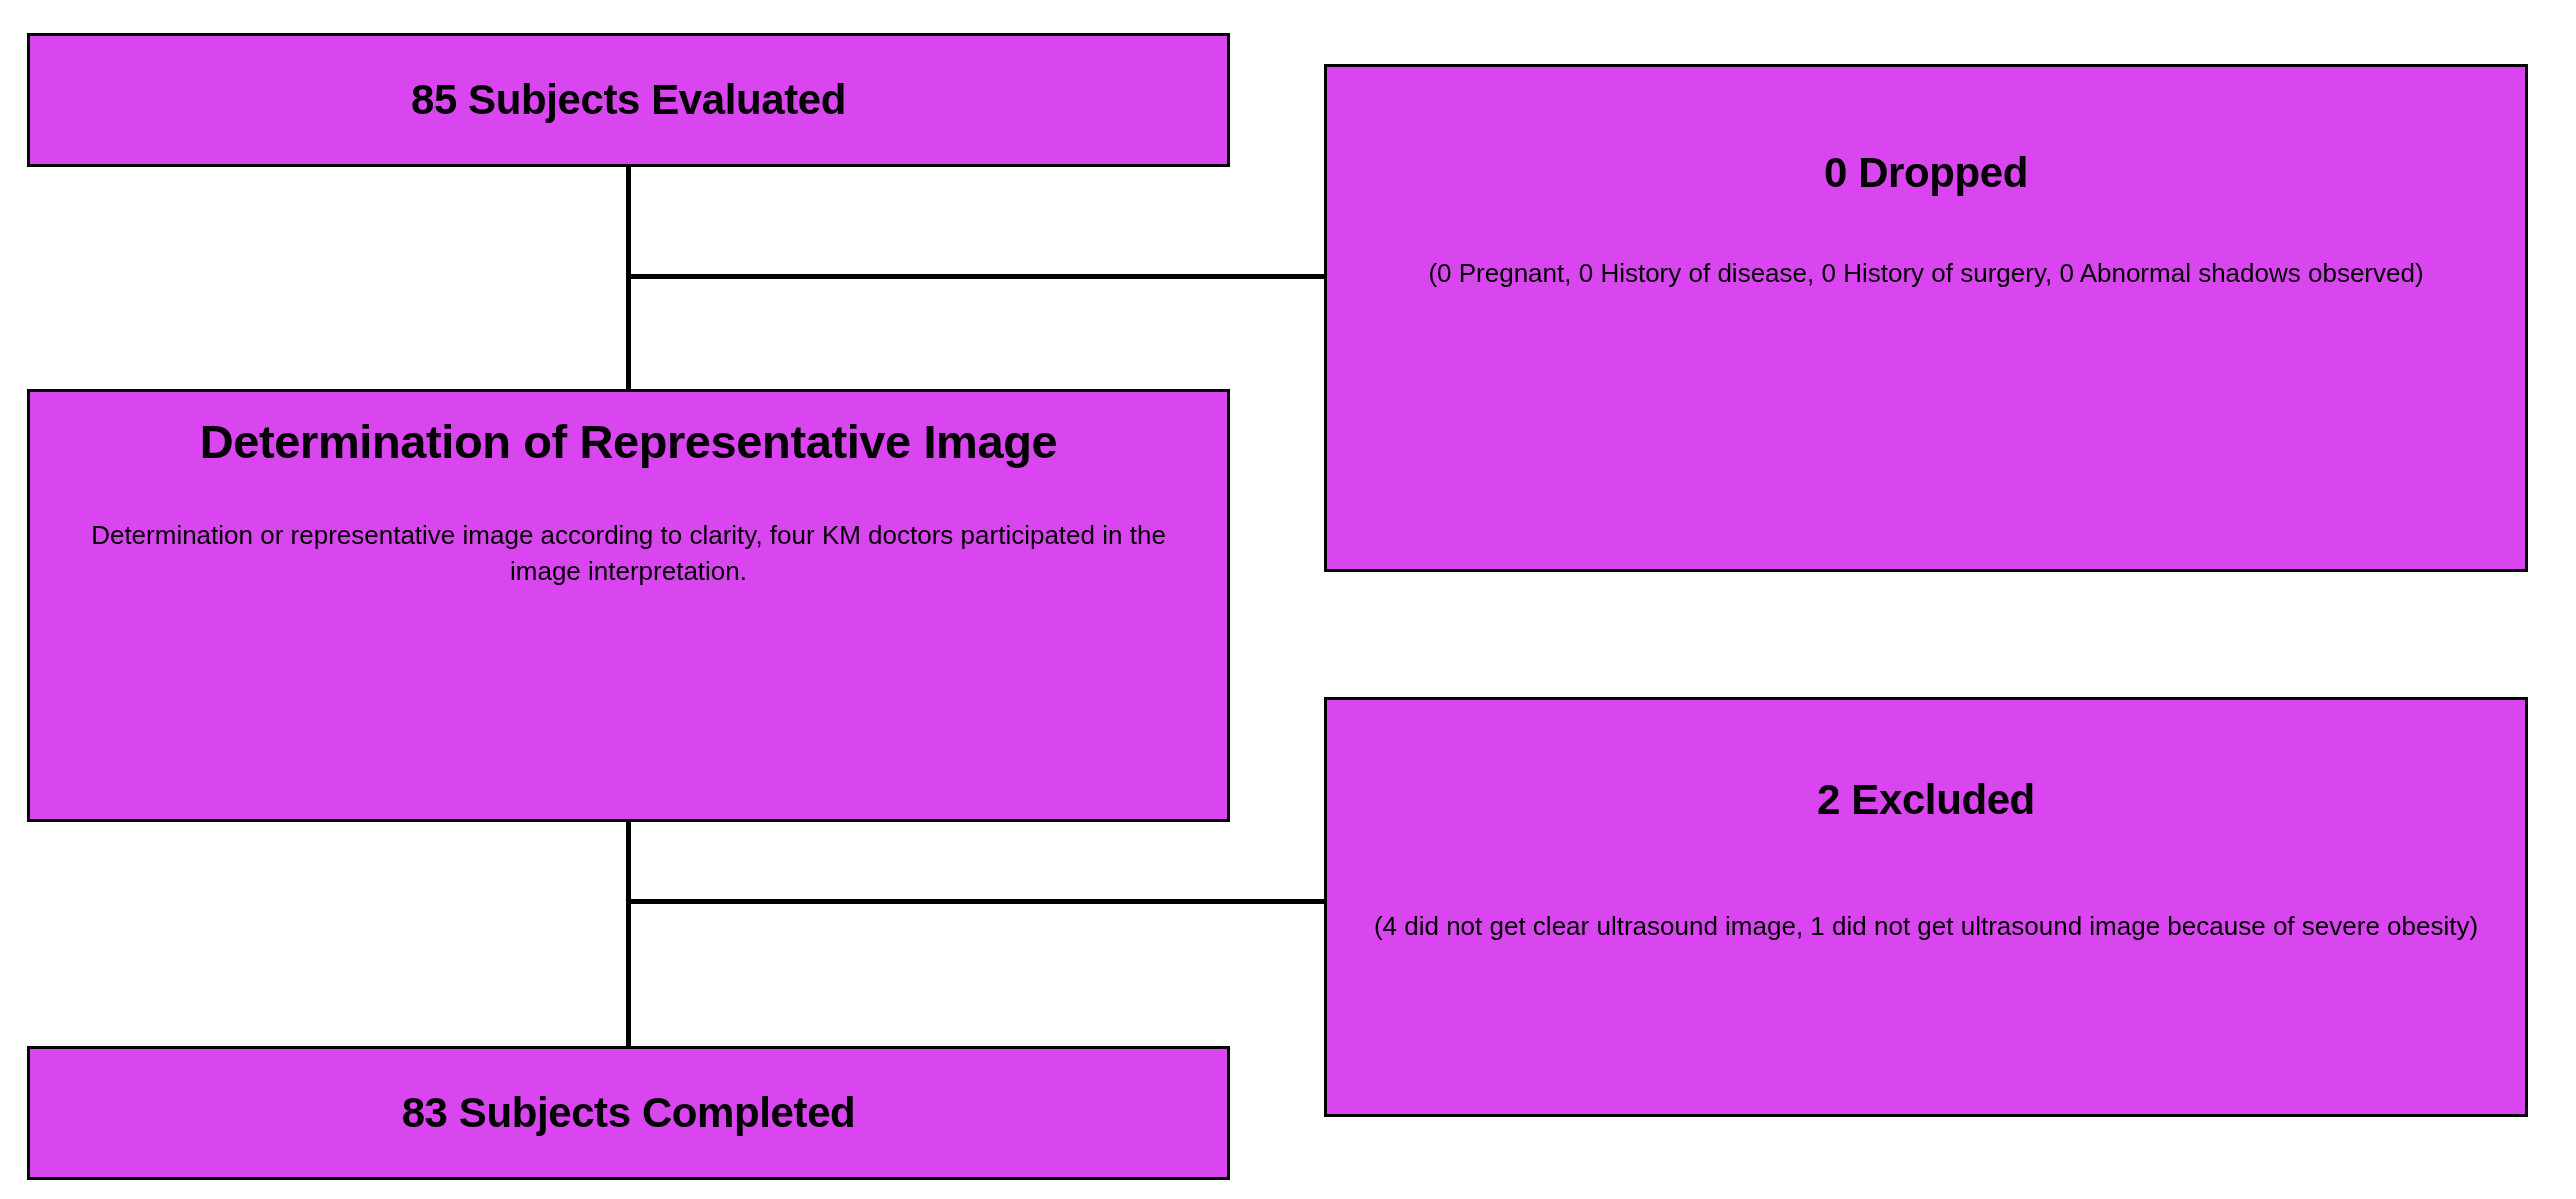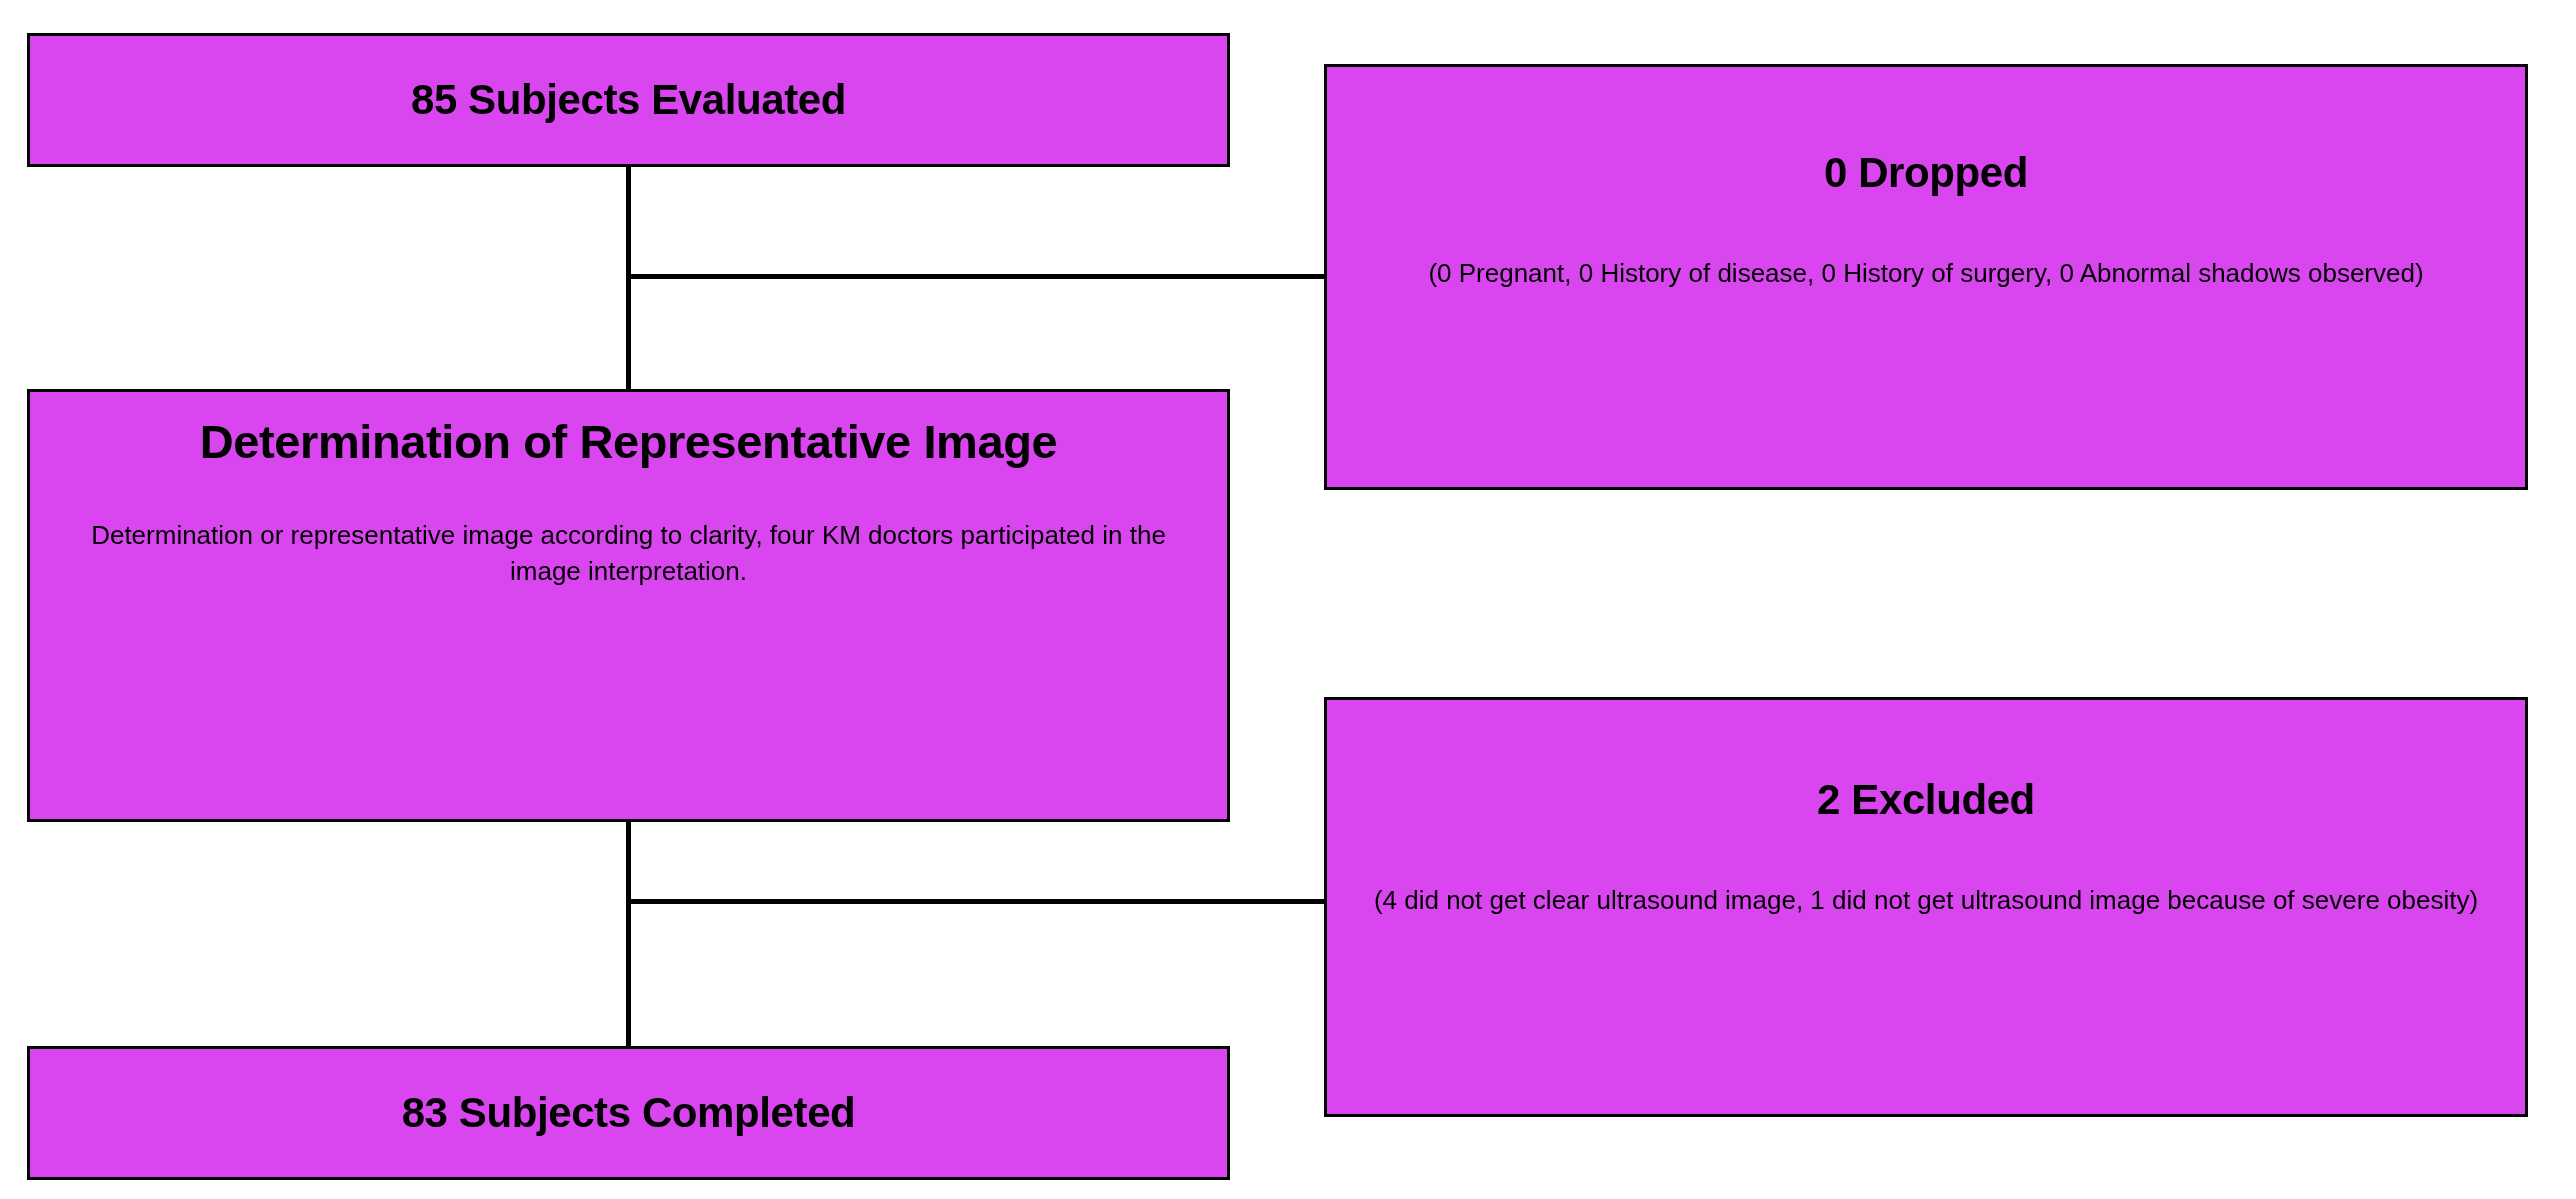--- a/index.html
+++ b/index.html
@@ -51,29 +51,30 @@
   #box-determination {
     left: 27px;  top: 389px;  width: 1203px; height: 433px;
     justify-content: flex-start;
     padding-top: 22px;
   }
   #box-determination .box-body { margin-top: 48px; }
   #box-completed {
     left: 27px;  top: 1046px; width: 1203px; height: 134px;
   }
   #box-dropped {
-    left: 1324px; top: 64px;  width: 1204px; height: 426px;
+    left: 1324px; top: 64px;  width: 1204px; height: 508px;
     justify-content: flex-start;
     padding-top: 81px;
   }
   #box-dropped .box-body { margin-top: 58px; }
   #box-excluded {
     left: 1324px; top: 697px; width: 1204px; height: 420px;
     justify-content: flex-start;
     padding-top: 75px;
+    gap: 26px;
   }
   #box-excluded .box-body { margin-top: 58px; }
 
   
   .vline {
     position: absolute;
     width: 4.7px;
     background: #000000;
     z-index: 1;
   }

